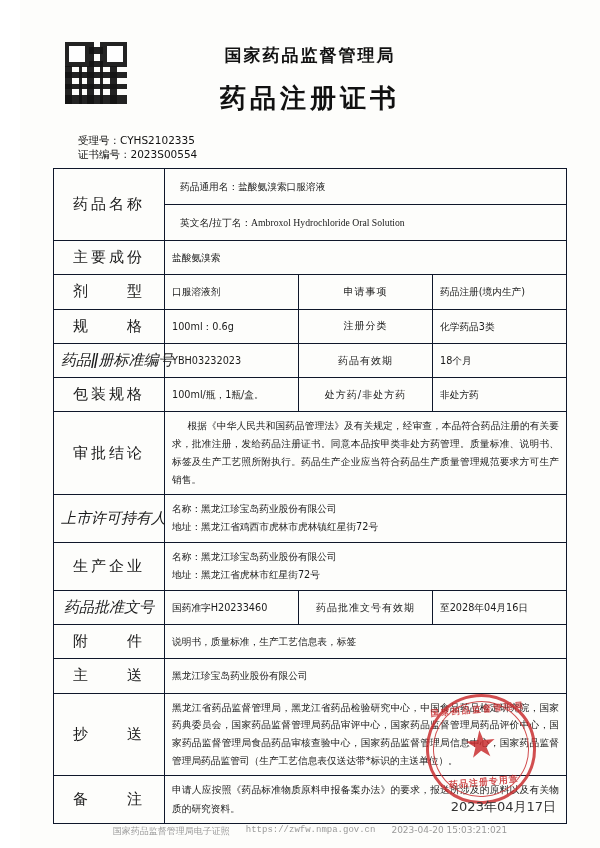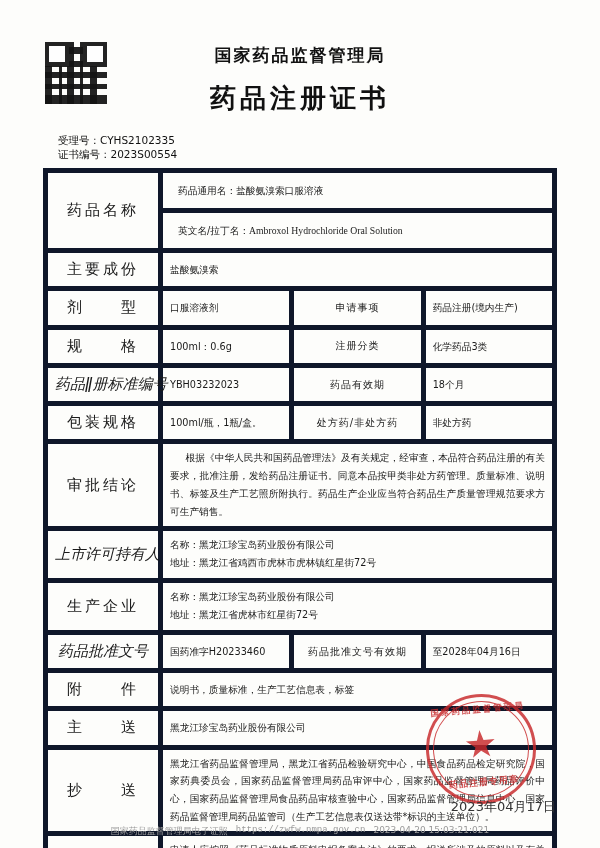--- a/index.html
+++ b/index.html
@@ -7,20 +7,21 @@
     width:600px;height:848px;
     font-family:"DejaVu Sans","Liberation Sans",sans-serif;
     color:#1a1a1a;
     position:relative;
     overflow:hidden;
   }
   .page{
     position:absolute;inset:0;
     background:#fdfdfb;
     padding:12px;
+    margin-left:20px;
   }
 
   
   .header{
     position:relative;
     height:122px;
   }
   .qr{
     position:absolute;left:33px;top:30px;
     width:62px;height:62px;
@@ -66,21 +67,21 @@
   
   table.cert{
     width:514px;
     margin:0 auto;
     border-collapse:collapse;
     table-layout:fixed;
     font-size:9.7px;
     line-height:1.55;
   }
   table.cert td{
-    border:5px solid #0f172a;
+    border:1px solid #0f172a;
     padding:5px 7px;
     vertical-align:middle;
   }
   td.label{
     width:96px;
     text-align:center;
     letter-spacing:3px;
     white-space:nowrap;
     font-size:15px;
   }
@@ -157,21 +158,21 @@
     font-size:13px;
     color:#333;
   }
 
   
   .footer{
     position:absolute;
     left:0;right:0;bottom:10px;
     display:flex;
     justify-content:center;
-    gap:8px;
+    gap:16px;
     font-size:9px;
     color:#9a9a9a;
   }
   .footer .url{font-family:"Liberation Mono","DejaVu Sans Mono",monospace;}
 </style>
 </head>
 <body>
 
 <div class="page">
 

